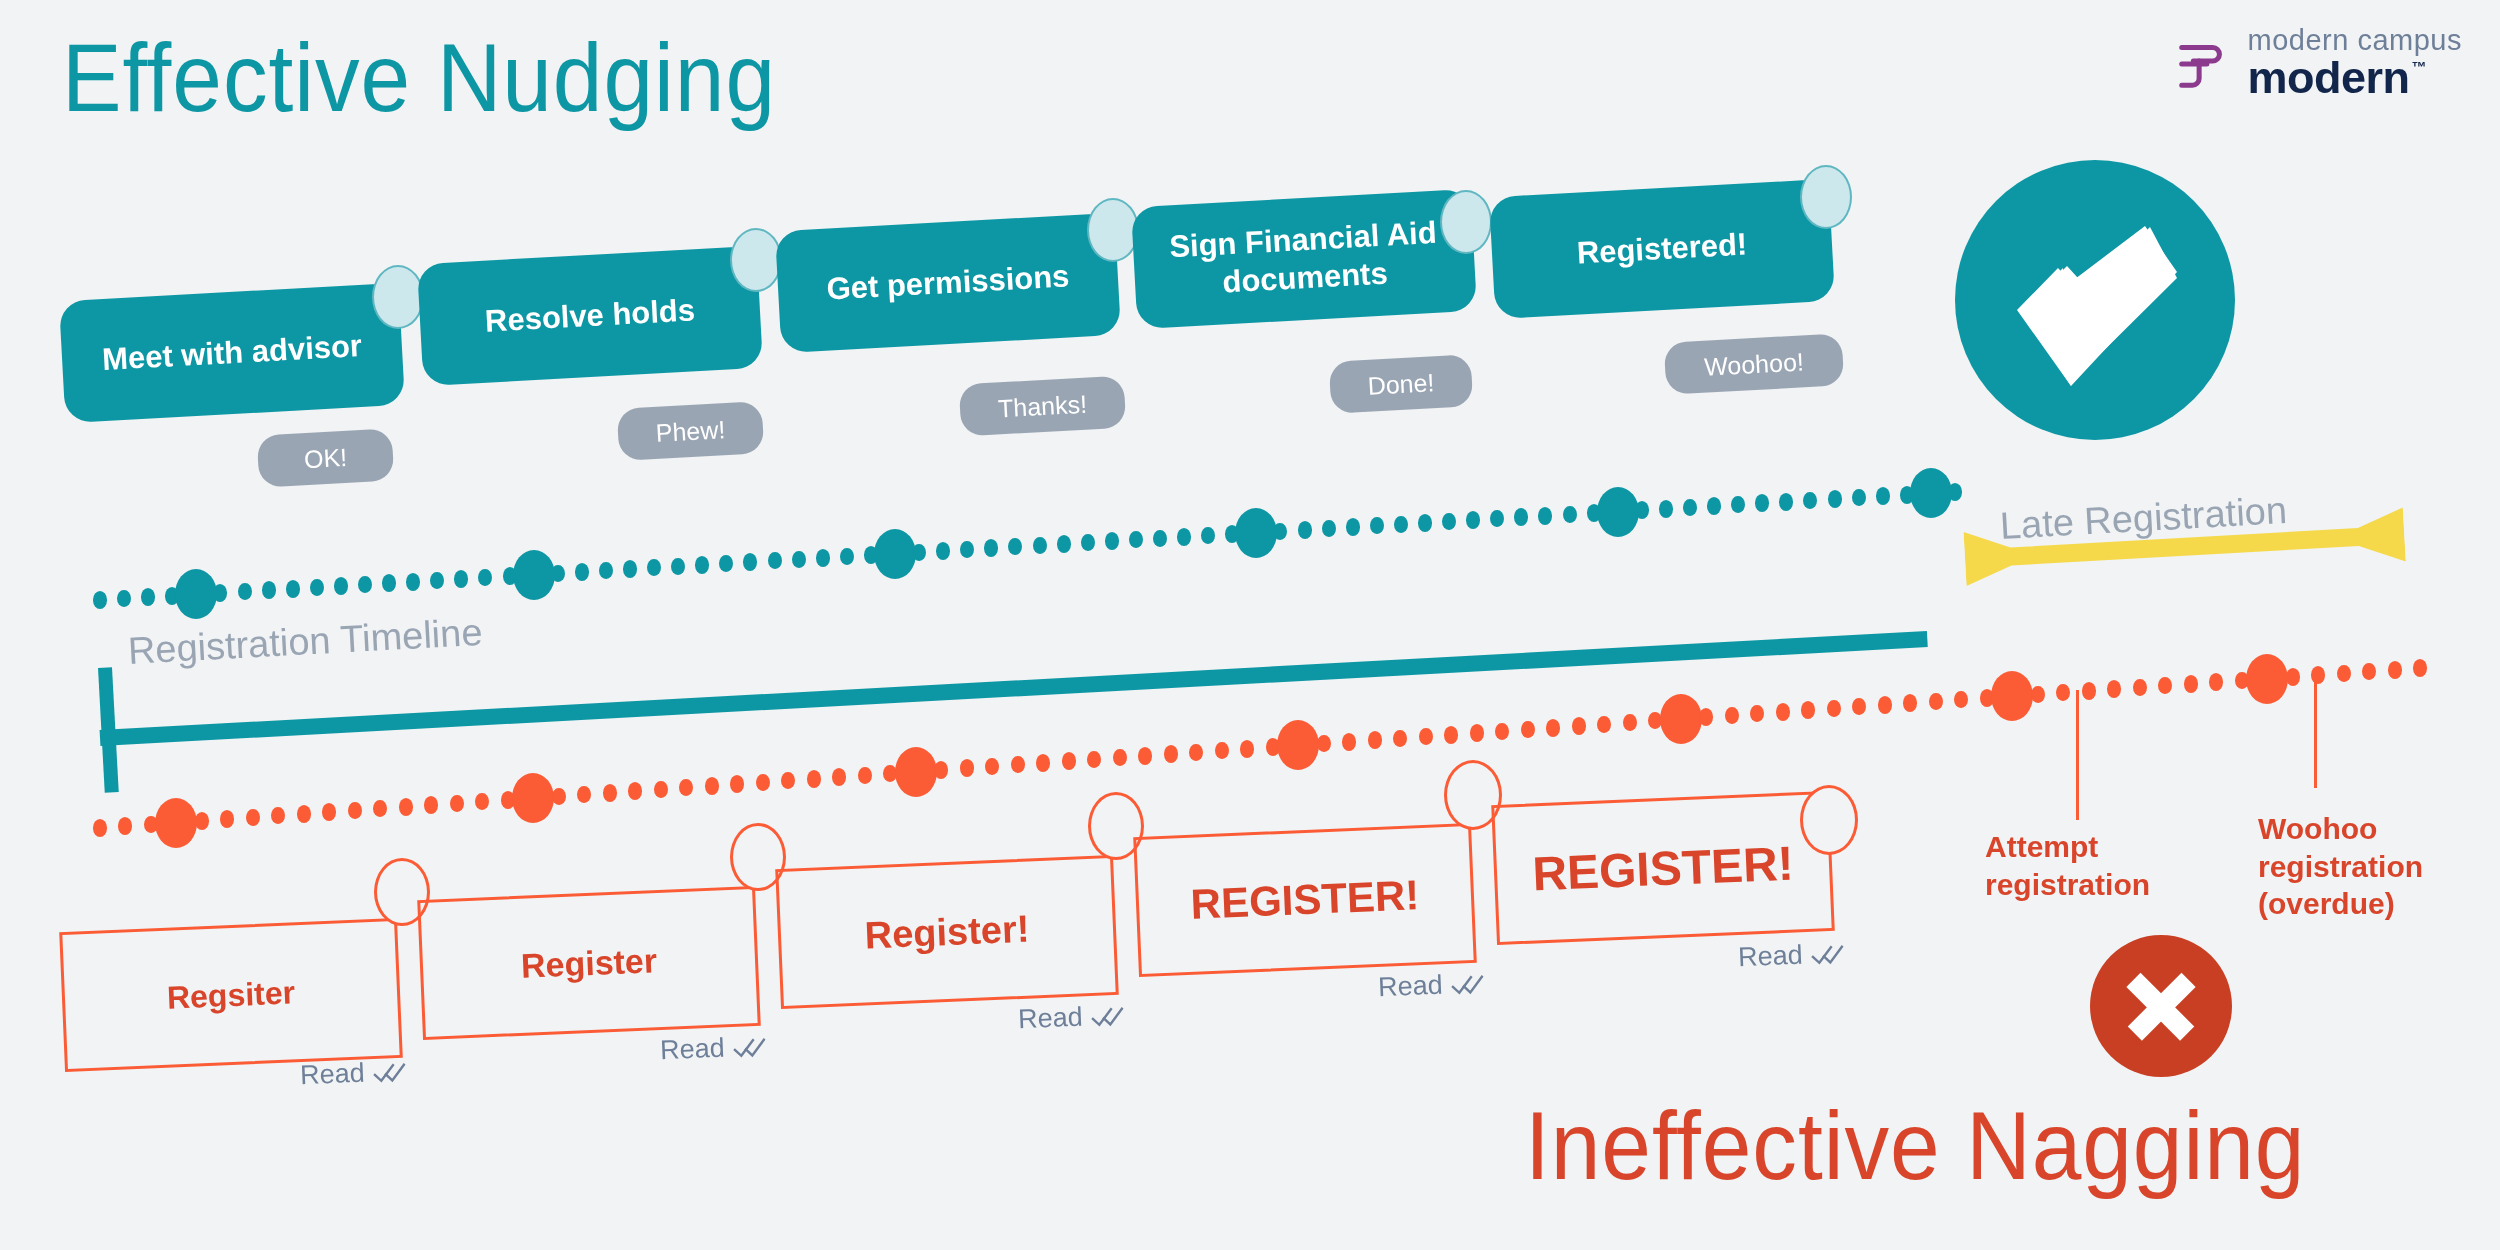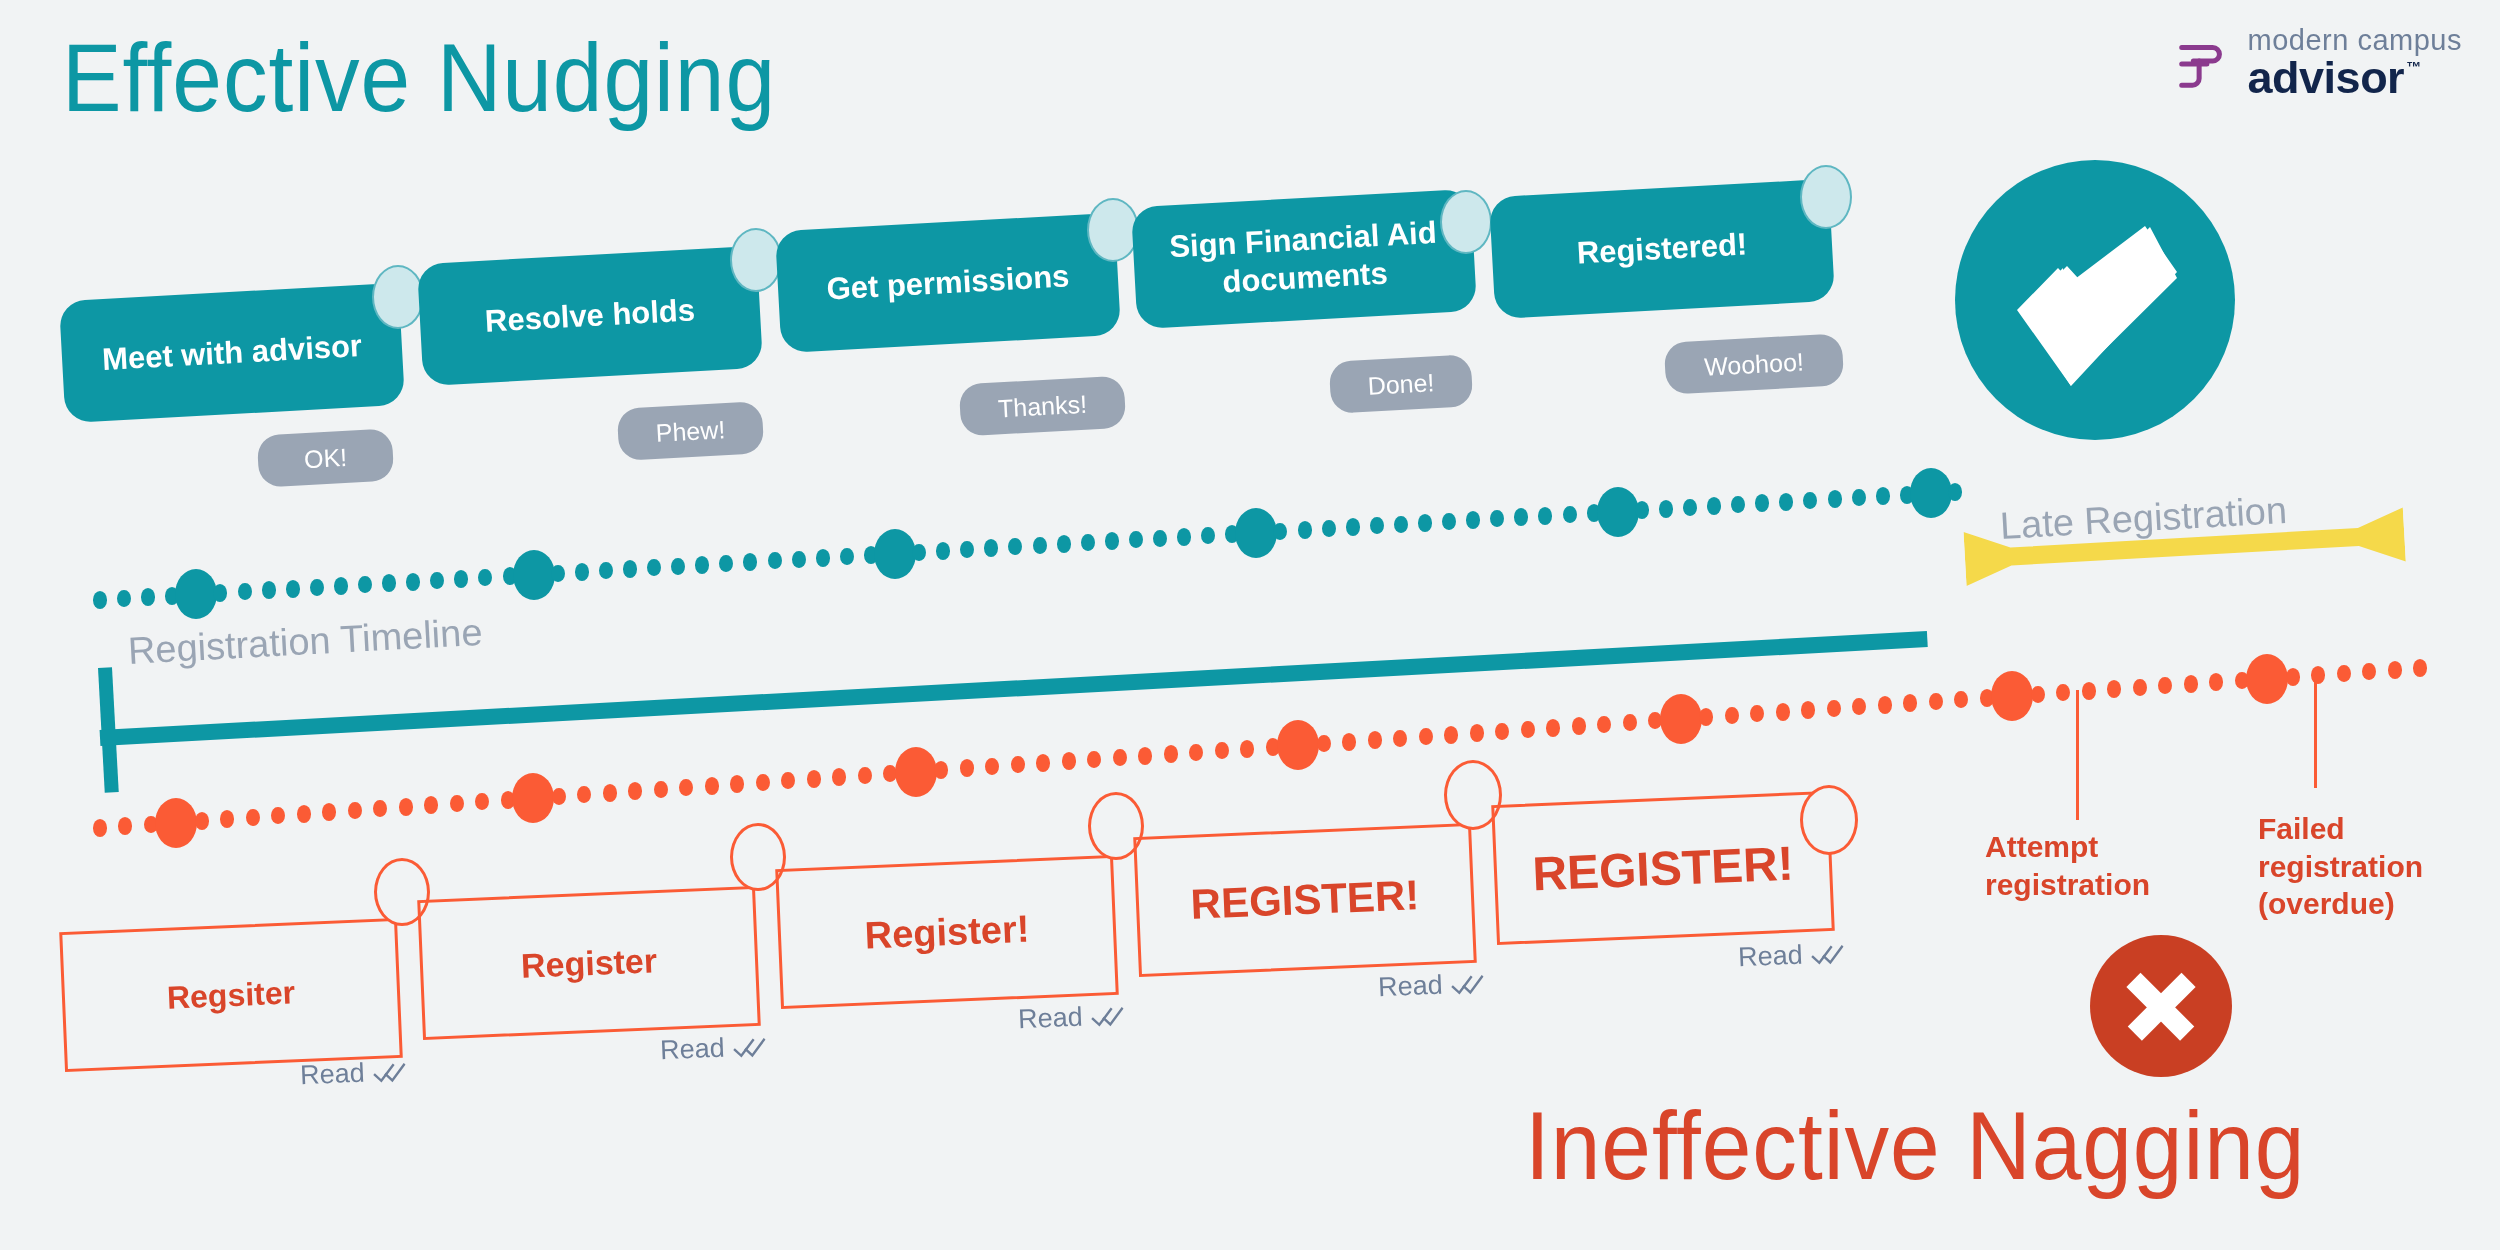--- a/index.html
+++ b/index.html
@@ -170,21 +170,21 @@
         <g fill="none" stroke="#8b3a8e" stroke-width="5.2" stroke-linecap="round">
           <path d="M8 14 H40 a7 7 0 0 1 0 14 H20"></path>
           <path d="M26 28 V46 a7 7 0 0 1 -7 7 H8"></path>
           <path d="M8 31 H34"></path>
         </g>
       </svg>
     </span>
     <span class="logo-text">
       <span class="logo-top">modern campus</span>
       <span class="logo-bottom">
-        <span>advisor</span>
+        <span>modern</span>
         <span class="logo-tm">™</span>
       </span>
     </span>
   </div>
 
   <div class="tbox" style="left:62px; top:292px; width:340px; height:122px; transform:rotate(-3.1deg);">
     <span>Meet with advisor</span>
   </div>
   <div class="tcircle" style="left:372px; top:265px; width:52px; height:64px;"></div>
   <div class="gpill" style="left:258px; top:432px; width:135px; height:52px; transform:rotate(-3.1deg);">
@@ -476,21 +476,21 @@
       <path d="M2 12 L9 19 L22 3" stroke="#6e7f99" stroke-width="2.4" fill="none"></path>
       <path d="M13 12 L20 19 L33 3" stroke="#6e7f99" stroke-width="2.4" fill="none"></path>
     </svg>
   </div>
 
   <div class="stem" style="left:2076px; top:690px; height:130px;"></div>
   <div class="anno" style="left:1985px; top:828px;">Attempt
 registration</div>
 
   <div class="stem" style="left:2314px; top:678px; height:110px;"></div>
-  <div class="anno" style="left:2258px; top:810px;">Failed
+  <div class="anno" style="left:2258px; top:810px;">Woohoo
 registration
 (overdue)</div>
 
   <div class="badge-x">
     <svg viewBox="0 0 142 142" width="142" height="142">
       <g fill="#ffffff">
         <rect x="33" y="62" width="76" height="20" transform="rotate(45 71 71)"></rect>
         <rect x="33" y="62" width="76" height="20" transform="rotate(-45 71 71)"></rect>
       </g>
     </svg>

